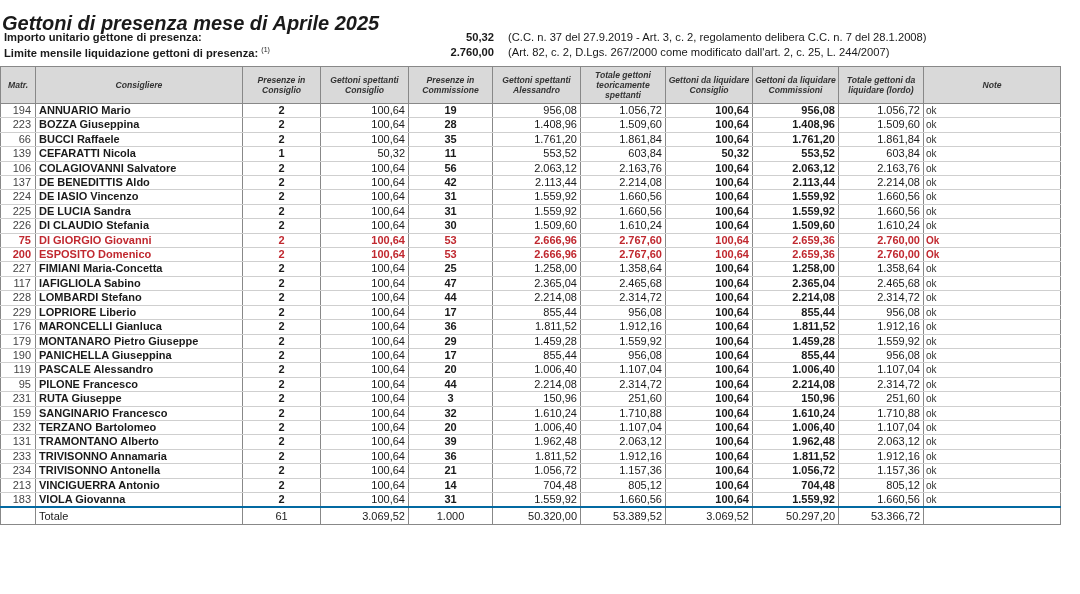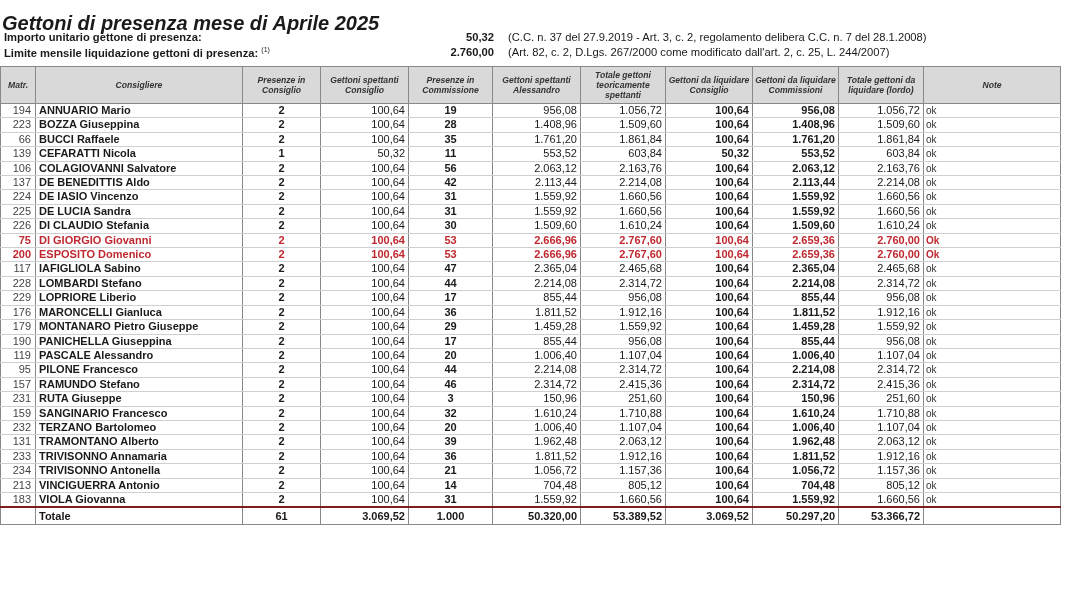--- a/index.html
+++ b/index.html
@@ -15,21 +15,21 @@
 
   table { position:absolute; left:0; top:66px; border-collapse:collapse; table-layout:fixed; width:1060px; font-size:11px; }
   th { background:#d9d9d9; font-weight:bold; font-style:italic; font-size:8.6px; line-height:10px; height:36px; border:1px solid #888; text-align:center; vertical-align:middle; padding:0 2px; color:#333; }
   td { height:13.4px; line-height:13.4px; padding:0 3px; border-left:1px solid #888; border-right:1px solid #888; border-bottom:1px solid #cfcfcf; white-space:nowrap; overflow:hidden; }
   td.c { text-align:center; }
   td.r { text-align:right; }
   td.b { font-weight:bold; }
   td.n { text-align:right; padding-right:4px; color:#444; }
   td.note { font-size:10px; text-align:left; padding-left:2px; color:#333; }
   tr.red td { color:#c0282f;font-weight:bold; }
-  tr.total td { font-weight:bold; border-top:2px solid #7f1d1d; border-bottom:1px solid #888; height:16px; }
+  tr.total td { font-weight:normal; border-top:2px solid #0369a1; border-bottom:1px solid #888; height:16px; }
 </style>
 </head>
 <body>
 
 <div class="title">Gettoni di presenza mese di Aprile 2025</div>
 
 <div class="info l1">
   <span>Importo unitario gettone di presenza:</span>
   <span class="val">50,32</span>
   <span class="ref">(C.C. n. 37 del 27.9.2019 - Art. 3, c. 2, regolamento delibera C.C. n. 7 del 28.1.2008)</span>
@@ -208,20 +208,33 @@
         <td class="r">100,64</td>
         <td class="c b">53</td>
         <td class="r">2.666,96</td>
         <td class="r">2.767,60</td>
         <td class="r b">100,64</td>
         <td class="r b">2.659,36</td>
         <td class="r">2.760,00</td>
         <td class="note">Ok</td>
       </tr>
       <tr>
+        <td class="n">227</td>
+        <td class="b">FIMIANI Maria-Concetta</td>
+        <td class="c b">2</td>
+        <td class="r">100,64</td>
+        <td class="c b">25</td>
+        <td class="r">1.258,00</td>
+        <td class="r">1.358,64</td>
+        <td class="r b">100,64</td>
+        <td class="r b">1.258,00</td>
+        <td class="r">1.358,64</td>
+        <td class="note">ok</td>
+      </tr>
+      <tr>
         <td class="n">117</td>
         <td class="b">IAFIGLIOLA Sabino</td>
         <td class="c b">2</td>
         <td class="r">100,64</td>
         <td class="c b">47</td>
         <td class="r">2.365,04</td>
         <td class="r">2.465,68</td>
         <td class="r b">100,64</td>
         <td class="r b">2.365,04</td>
         <td class="r">2.465,68</td>
@@ -309,33 +322,20 @@
         <td class="n">95</td>
         <td class="b">PILONE Francesco</td>
         <td class="c b">2</td>
         <td class="r">100,64</td>
         <td class="c b">44</td>
         <td class="r">2.214,08</td>
         <td class="r">2.314,72</td>
         <td class="r b">100,64</td>
         <td class="r b">2.214,08</td>
         <td class="r">2.314,72</td>
-        <td class="note">ok</td>
-      </tr>
-      <tr>
-        <td class="n">157</td>
-        <td class="b">RAMUNDO Stefano</td>
-        <td class="c b">2</td>
-        <td class="r">100,64</td>
-        <td class="c b">46</td>
-        <td class="r">2.314,72</td>
-        <td class="r">2.415,36</td>
-        <td class="r b">100,64</td>
-        <td class="r b">2.314,72</td>
-        <td class="r">2.415,36</td>
         <td class="note">ok</td>
       </tr>
       <tr>
         <td class="n">231</td>
         <td class="b">RUTA Giuseppe</td>
         <td class="c b">2</td>
         <td class="r">100,64</td>
         <td class="c b">3</td>
         <td class="r">150,96</td>
         <td class="r">251,60</td>

